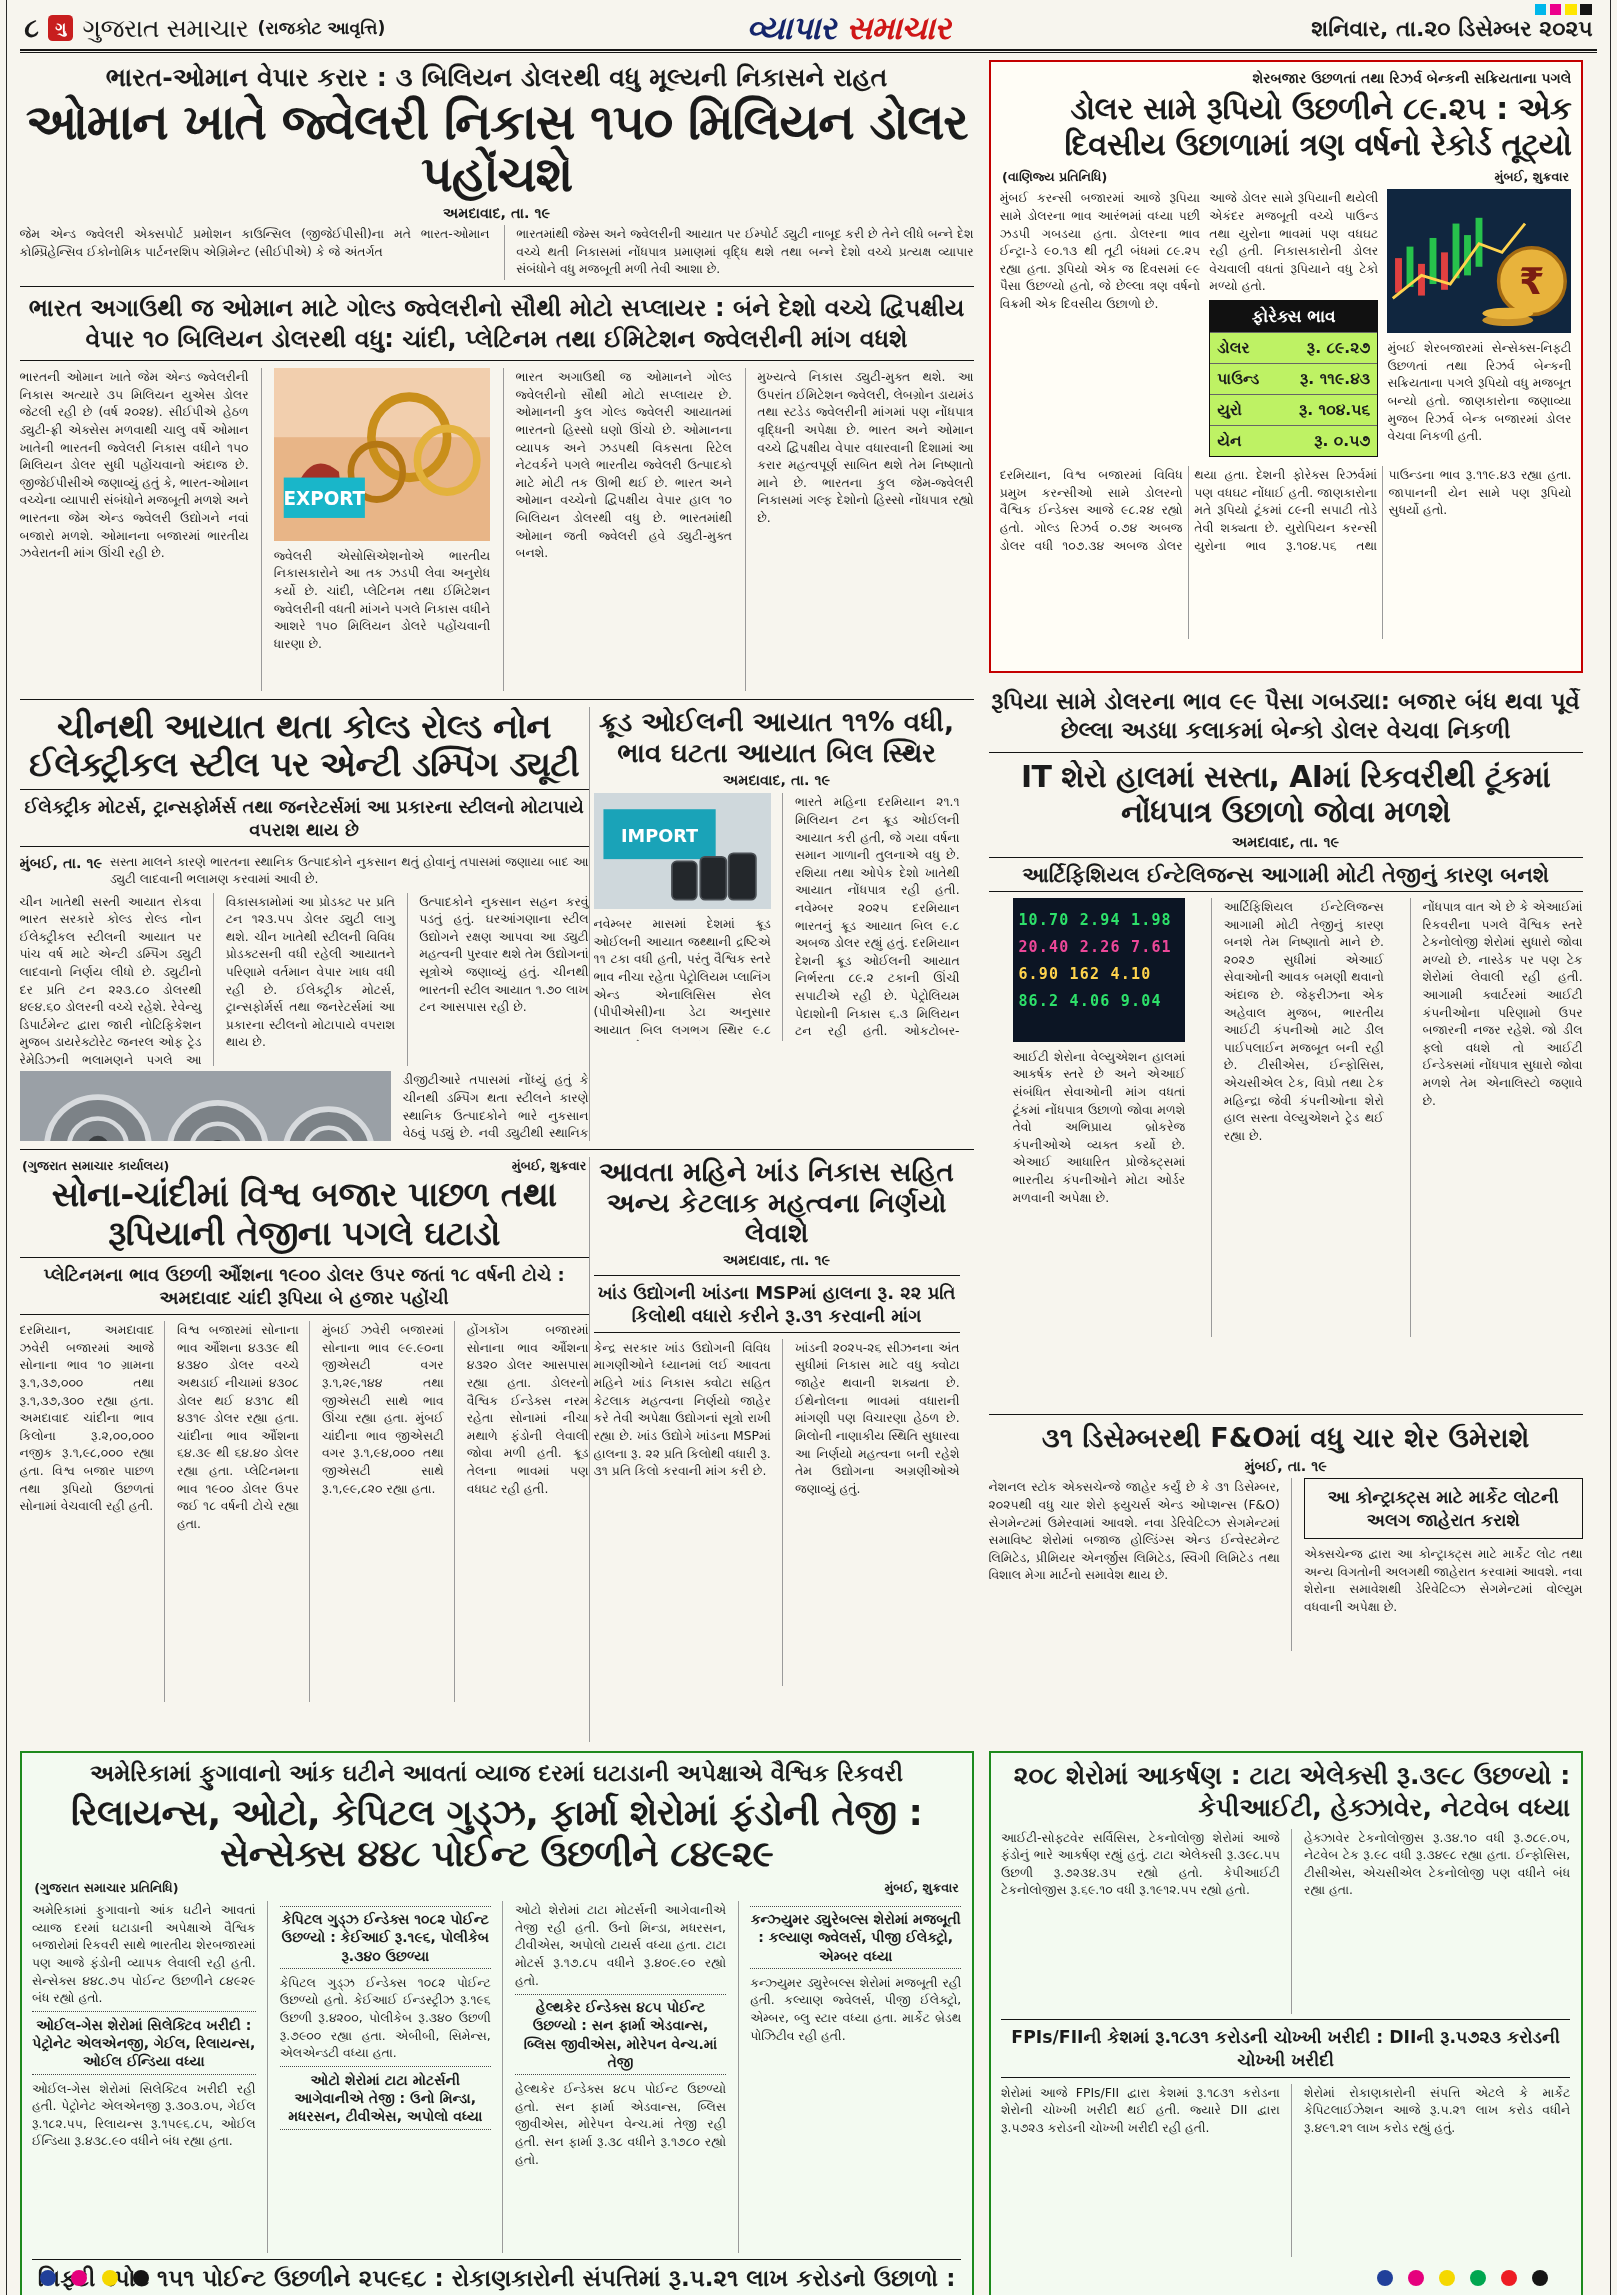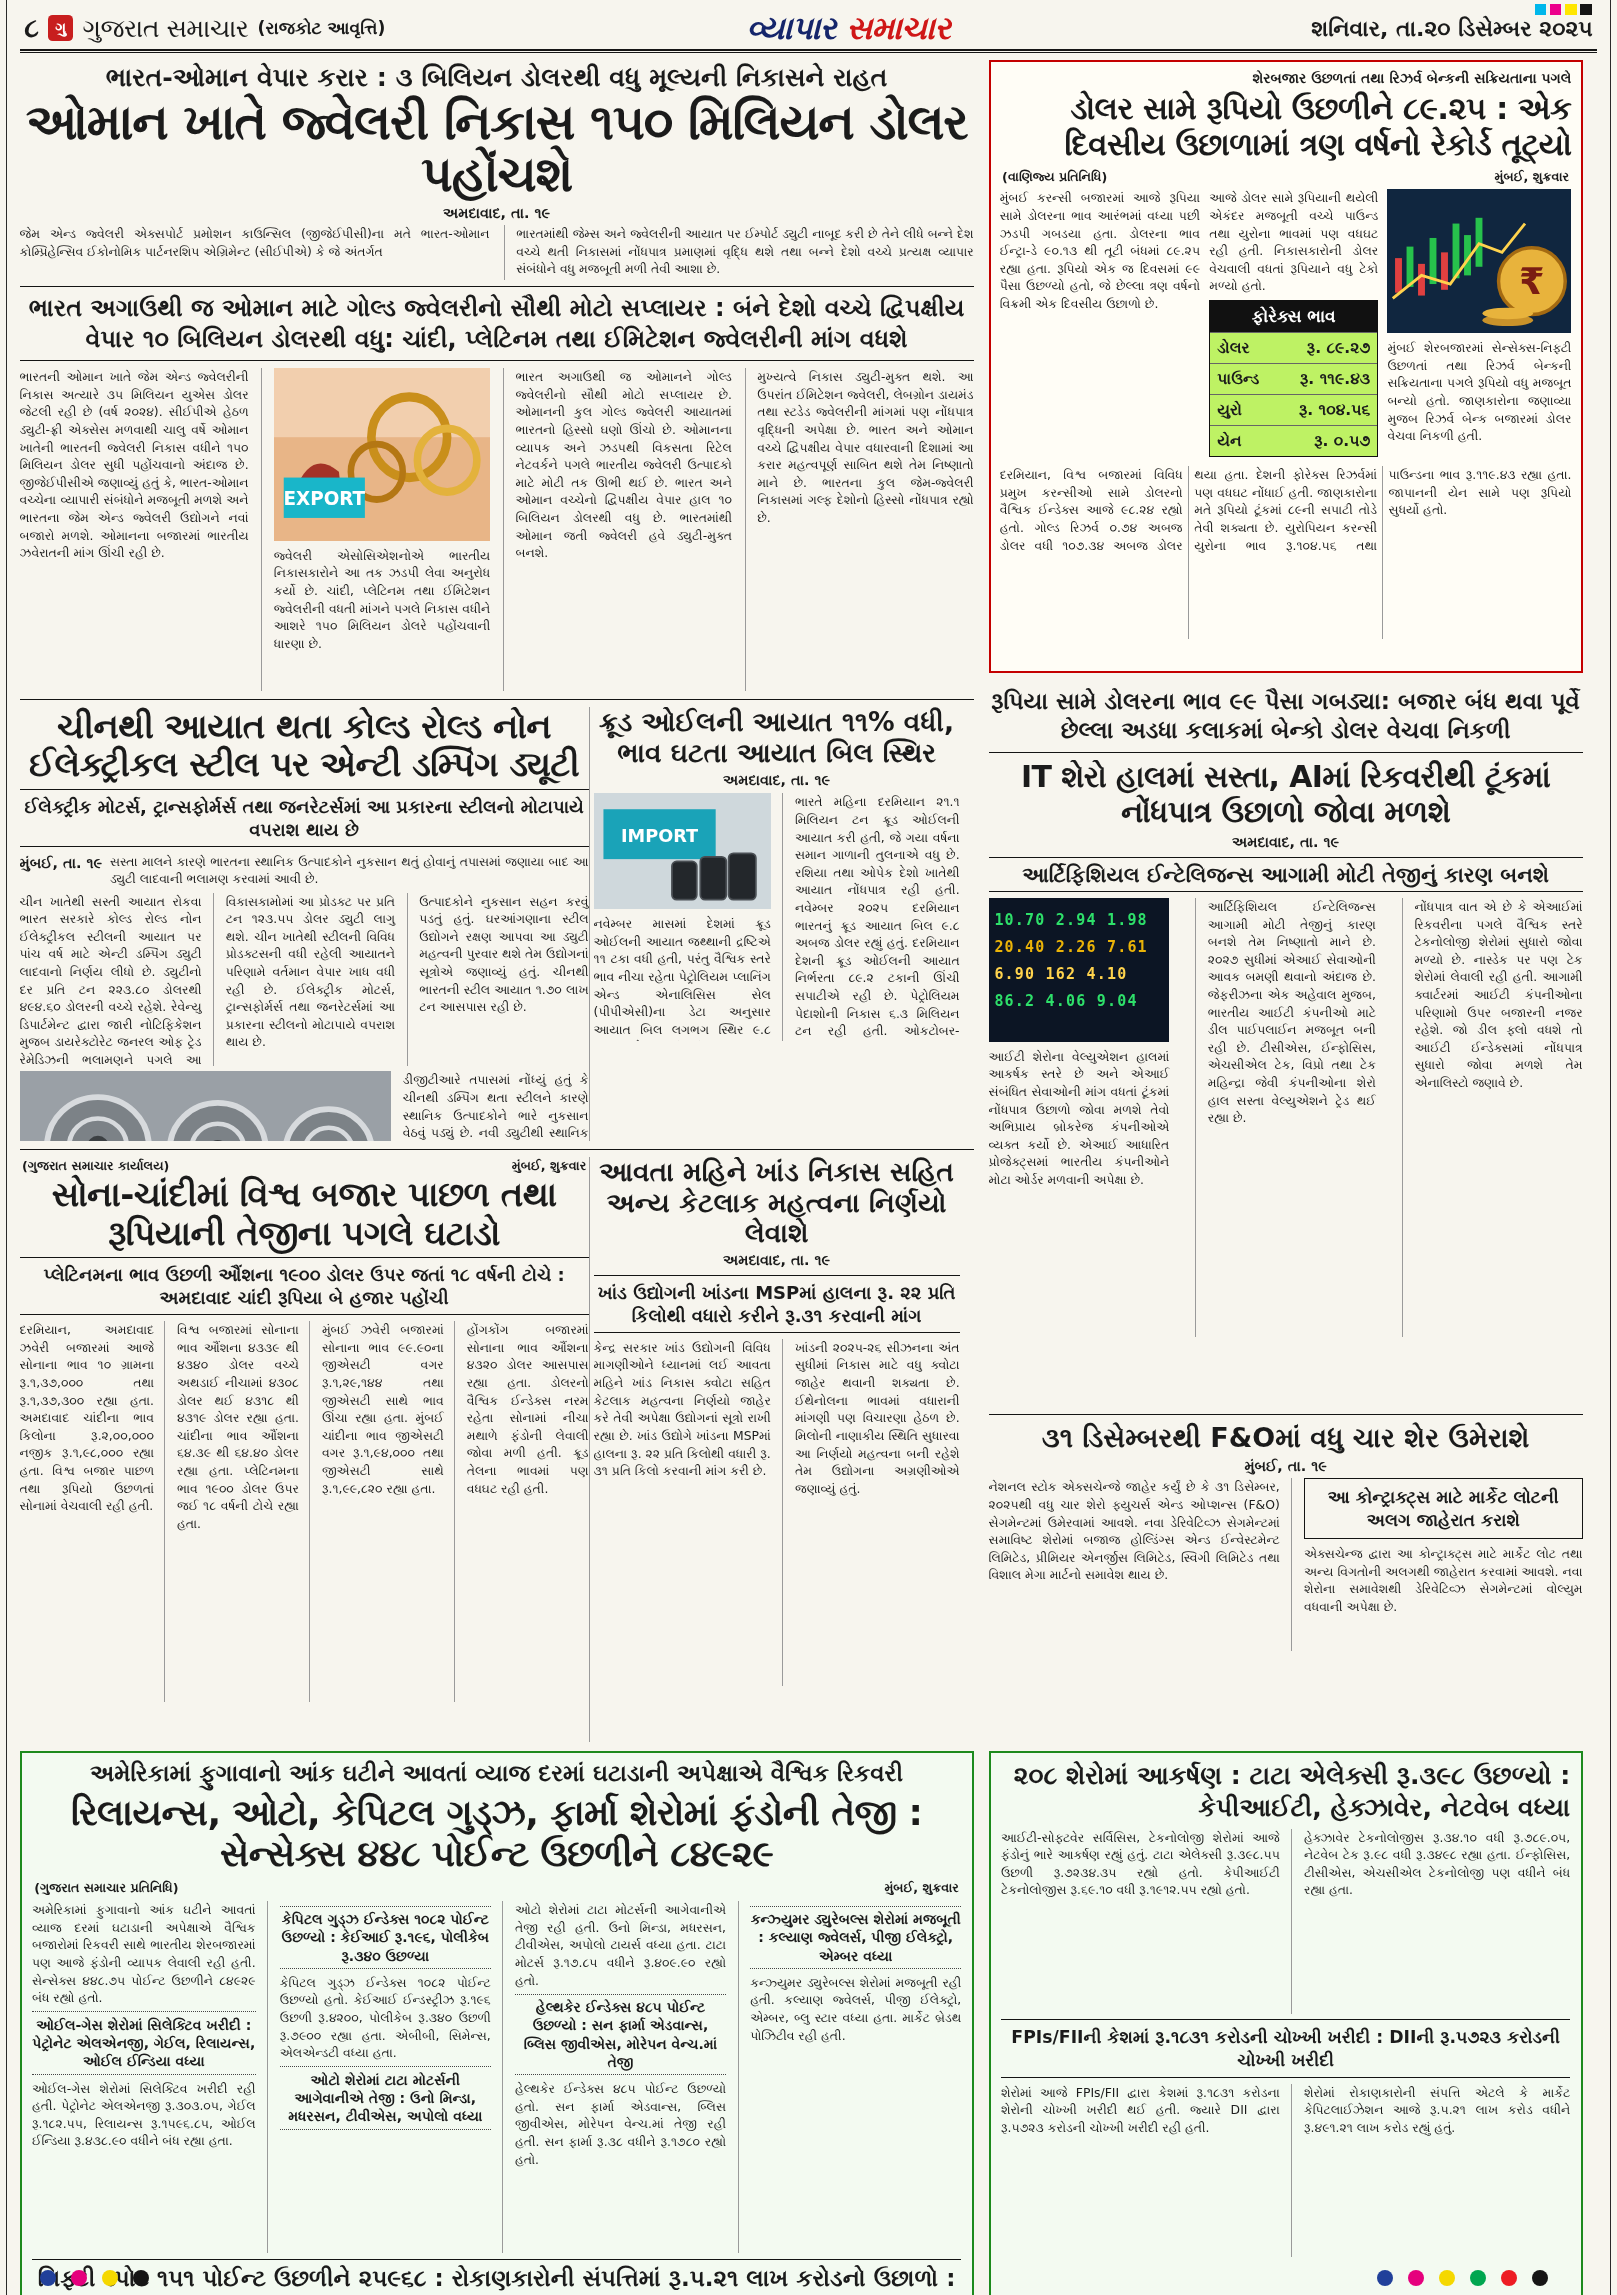--- a/index.html
+++ b/index.html
@@ -64,24 +64,24 @@
   .rupee-grid{ display:grid; grid-template-columns:1fr 169px 184px; column-gap:9.2px; height:271px; margin-top:3.5px; }
   .forex{ border:1.2px solid #111; margin:4.6px 0; background:#bef264; }
   .forex-title{ background:#111; color:#fff; font-size:17px; font-weight:bold; text-align:center; padding:3.5px 0; }
   .forex-row{ display:flex; justify-content:space-between; padding:4px 7px; font-size:15.6px; font-weight:bold; border-top:0.6px solid #666; }
   .rupee-tail{ column-count:3; column-gap:11.6px; column-rule:0.6px solid #9a9a9a; height:173px; margin-top:5.8px; }
   .rupee-strip{ font-size:23px; font-weight:800; text-align:center; line-height:1.25; padding:7px 2.3px;
                 border-bottom:1.7px solid #141414; margin-top:7px; }
   .it{ margin-top:7px; height:646px; overflow:hidden; }
   .it-head{ font-size:30px; font-weight:800; text-align:center; line-height:1.16; letter-spacing:-0.6px; }
   .it-sub{ font-size:21px; font-weight:bold; text-align:center; padding:4.6px 0; margin:5.8px 0; }
-  .it-grid{ display:grid; grid-template-columns:repeat(3,1fr); column-gap:26px; height:439px; margin-top:4.6px; }
+  .it-grid{ display:grid; grid-template-columns:repeat(3,1fr); column-gap:26px; height:439px; margin-top:4.6px;margin-left:24px; }
   .screen{ background:#0c1524; padding:5.8px; margin-bottom:5.8px; height:144px; overflow:hidden; }
   .screen .srow{ font-family:"DejaVu Sans Mono","Liberation Mono",monospace; font-size:15px; font-weight:bold; letter-spacing:1.2px; margin:5.8px 0; }
-  .sg{ color:#2ee06a; } .sr{ color:#eab308; } .sy{ color:#ffd34d; }
+  .sg{ color:#2ee06a; } .sr{ color:#ec4899; } .sy{ color:#ffd34d; }
   .fo{ margin-top:5.8px; height:252px; overflow:hidden; }
   .fo-head{ font-size:27px; font-weight:800; text-align:center; line-height:1.2; }
   .fo-grid{ display:grid; grid-template-columns:1fr 1fr; column-gap:11.6px; height:173px; margin-top:3.5px; }
   .fo-note{ border:1.7px solid #141414; font-size:17.3px; font-weight:bold; text-align:center; padding:7px 4.6px; margin-bottom:5.8px; line-height:1.3; }
 
   
   .bottom{ display:grid; grid-template-columns:954px 594px; column-gap:15px; margin-top:9.2px; }
   .greenbox{ border:2.9px solid #1d8a1d; background:#f3faf1; height:603px; overflow:hidden; padding:7px 10.4px; }
   .sx-kicker{ font-size:23px; font-weight:bold; text-align:center; }
   .sx-head{ font-size:36px; font-weight:800; text-align:center; line-height:1.15; letter-spacing:-0.6px; margin:4.6px 0; }

